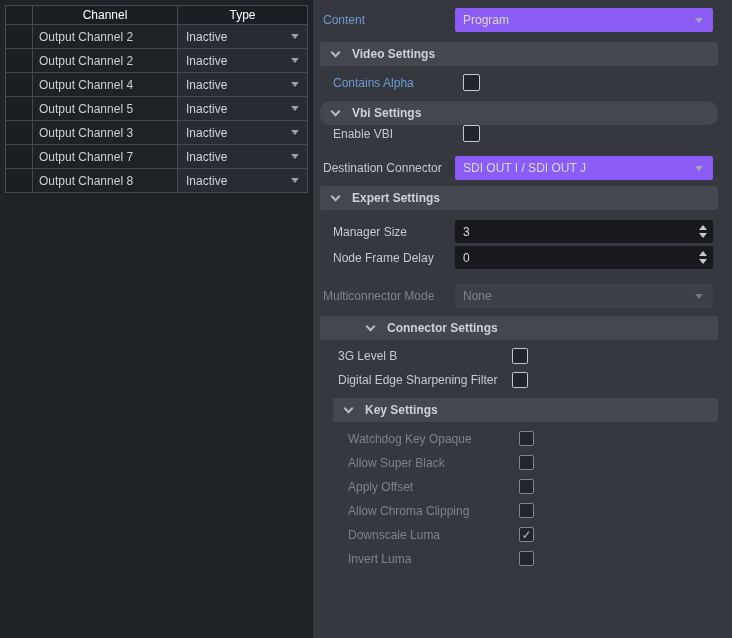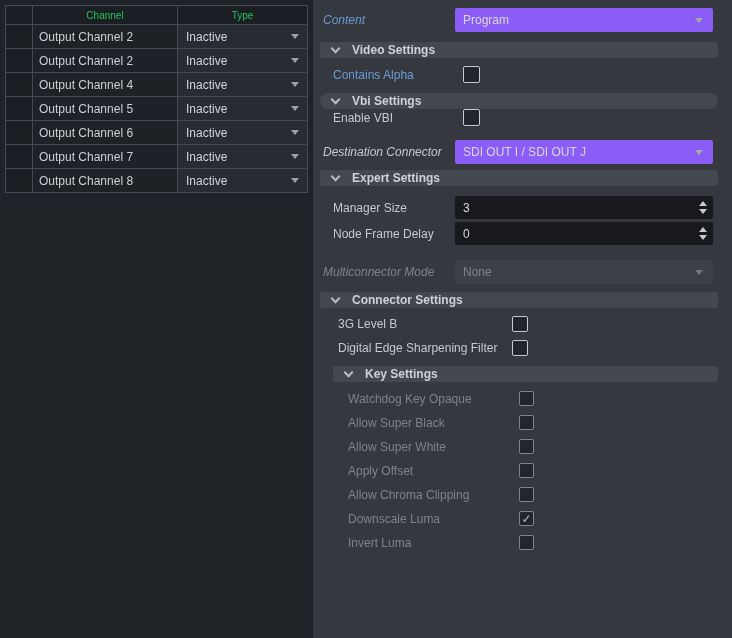--- a/index.html
+++ b/index.html
@@ -7,57 +7,57 @@
   .app {
     width: 732px; height: 638px; display: flex; overflow: hidden;
     font-family: "Liberation Sans", sans-serif; font-size: 12px; color: #c9ccd1;
     background: #1f2227;
   }
   
   .left { flex: 0 0 313px; width: 313px; padding: 5px 0 0 5px; background: #1f2227; }
   table.chan { border-collapse: collapse; table-layout: fixed; }
   .chan th {
     height: 19px; background: #1b1e23; border: 1px solid #454a52;
-    font-weight: normal; color: #22c55e; text-align: center; font-size: 10px;
+    font-weight: normal; color: #ffffff; text-align: center; font-size: 12px;
   }
   .chan td { height: 24px; border: 1px solid #454a52; overflow: hidden; }
   .cell-ind { background: #1b1e23; }
   .cell-ind.green { background: #4ccf7d; }
   .cell-chan { background: #1e2126; color: #cdd0d4; padding-left: 6px; }
   .cell-chan.selected { background: #82b4e8; color: #1a1d22; }
   .cell-type { background: #272b32; color: #d2d5d9; padding: 0 8px; }
   .cell-type .inner { display: flex; align-items: center; justify-content: space-between; }
   .dd-tri {
     width: 0; height: 0; border-left: 4px solid transparent;
     border-right: 4px solid transparent; border-top: 5px solid #9ba0a8;
   }
   
   .right { flex: 1; background: #35383e; padding: 8px 19px 0 10px; }
   .row { display: flex; align-items: center; }
   .lbl { color: #c6c9cf; white-space: nowrap; }
   .lbl.link { color: #6b9bd2; }
   .lbl.dis { color: #7e838b; }
-  .w-combo { width: 132px; flex: 0 0 132px; font-style: italic; }
+  .w-combo { width: 132px; flex: 0 0 132px; }
   .combo {
     flex: 1; height: 24px; background: #8b5cf6; border-radius: 2px;
     display: flex; align-items: center; padding: 0 24px 0 8px;
     color: #d7dadd; position: relative;
   }
   .combo .dd-tri { position: absolute; right: 10px; border-top-color: #a6abb2; }
   .combo.dis { background: #3c4047; color: #7e838b; }
   .combo.dis .dd-tri { border-top-color: #70757c; }
   .spin {
     flex: 1; height: 23px; background: #17191d; border-radius: 2px;
     display: flex; align-items: center; padding: 0 8px; color: #d7dadd; position: relative;
   }
   .spin-arrows { position: absolute; right: 6px; top: 0; bottom: 0; display: flex; flex-direction: column; justify-content: center; gap: 3px; align-items: center; }
   .tri-up { width: 0; height: 0; border-left: 4px solid transparent; border-right: 4px solid transparent; border-bottom: 5px solid #c6cad0; }
   .tri-dn { width: 0; height: 0; border-left: 4px solid transparent; border-right: 4px solid transparent; border-top: 5px solid #c6cad0; }
   .section {
-    height: 16px; background: #434750; border-radius: 2px;
+    height: 24px; background: #434750; border-radius: 2px;
     display: flex; align-items: center; margin-left: -3px; margin-right: -5px;
   }
   .section .chev {
     width: 7px; height: 7px; border-left: 2px solid #b8bcc2; border-bottom: 2px solid #b8bcc2;
     transform: rotate(-45deg); margin-left: 12px; margin-top: -3px;
   }
   .section .ttl { font-weight: bold; color: #ced1d6; margin-left: 13px; font-size: 12px; }
   .cb {
     width: 17px; height: 17px; background: #22252b; border: 1px solid #c6cad0;
     border-radius: 2px; display: flex; align-items: center; justify-content: center;
@@ -68,21 +68,21 @@
   
   .m-videobar { margin-top: 10px; }
   .m-alpha   { margin-top: 8px;  padding-left: 10px; }
   .m-vbibar  { margin-top: 10px; border-radius: 10px; }
   .m-vbi     { padding-left: 10px; }
   .m-dest    { margin-top: 14px; }
   .m-expbar  { margin-top: 6px;  }
   .m-mgr     { margin-top: 10px; padding-left: 10px; }
   .m-node    { margin-top: 3px;  padding-left: 10px; }
   .m-multi   { margin-top: 15px; }
-  .m-connbar { margin-top: 8px;  }
+  .m-connbar { margin-top: 8px; padding-left: 35px;  }
   .m-3g      { margin-top: 8px;  padding-left: 15px; }
   .m-edge    { margin-top: 8px;  padding-left: 15px; }
   .m-keybar  { margin-top: 10px; margin-left: 10px; }
   .m-key     { margin-top: 9px;  padding-left: 25px; gap: 36px; }
   .w-check   { width: 130px; flex: 0 0 130px; }
   .w-spin    { width: 122px; flex: 0 0 122px; }
   .w-conn    { width: 174px; flex: 0 0 174px; }
   .w-key     { width: 135px; flex: 0 0 135px; }
 </style>
 </head>
@@ -140,21 +140,21 @@
           <td class="cell-chan">Output Channel 5</td>
           <td class="cell-type">
               <div class="inner">
                 <span>Inactive</span>
                 <span class="dd-tri"></span>
               </div>
             </td>
         </tr>
         <tr>
           <td class="cell-ind"></td>
-          <td class="cell-chan">Output Channel 6</td>
+          <td class="cell-chan">Output Channel 3</td>
           <td class="cell-type">
               <div class="inner">
                 <span>Inactive</span>
                 <span class="dd-tri"></span>
               </div>
             </td>
         </tr>
         <tr>
           <td class="cell-ind"></td>
           <td class="cell-chan">Output Channel 7</td>
@@ -278,26 +278,20 @@
           <span></span>
         </span>
     </div>
     <div class="row m-key">
       <span class="lbl dis w-key">Allow Super Black</span>
       <span class="cb dis">
           <span></span>
         </span>
     </div>
     <div class="row m-key">
-      <span class="lbl dis w-key">Allow Super White</span>
-      <span class="cb dis">
-          <span></span>
-        </span>
-    </div>
-    <div class="row m-key">
       <span class="lbl dis w-key">Apply Offset</span>
       <span class="cb dis">
           <span></span>
         </span>
     </div>
     <div class="row m-key">
       <span class="lbl dis w-key">Allow Chroma Clipping</span>
       <span class="cb dis">
           <span></span>
         </span>

